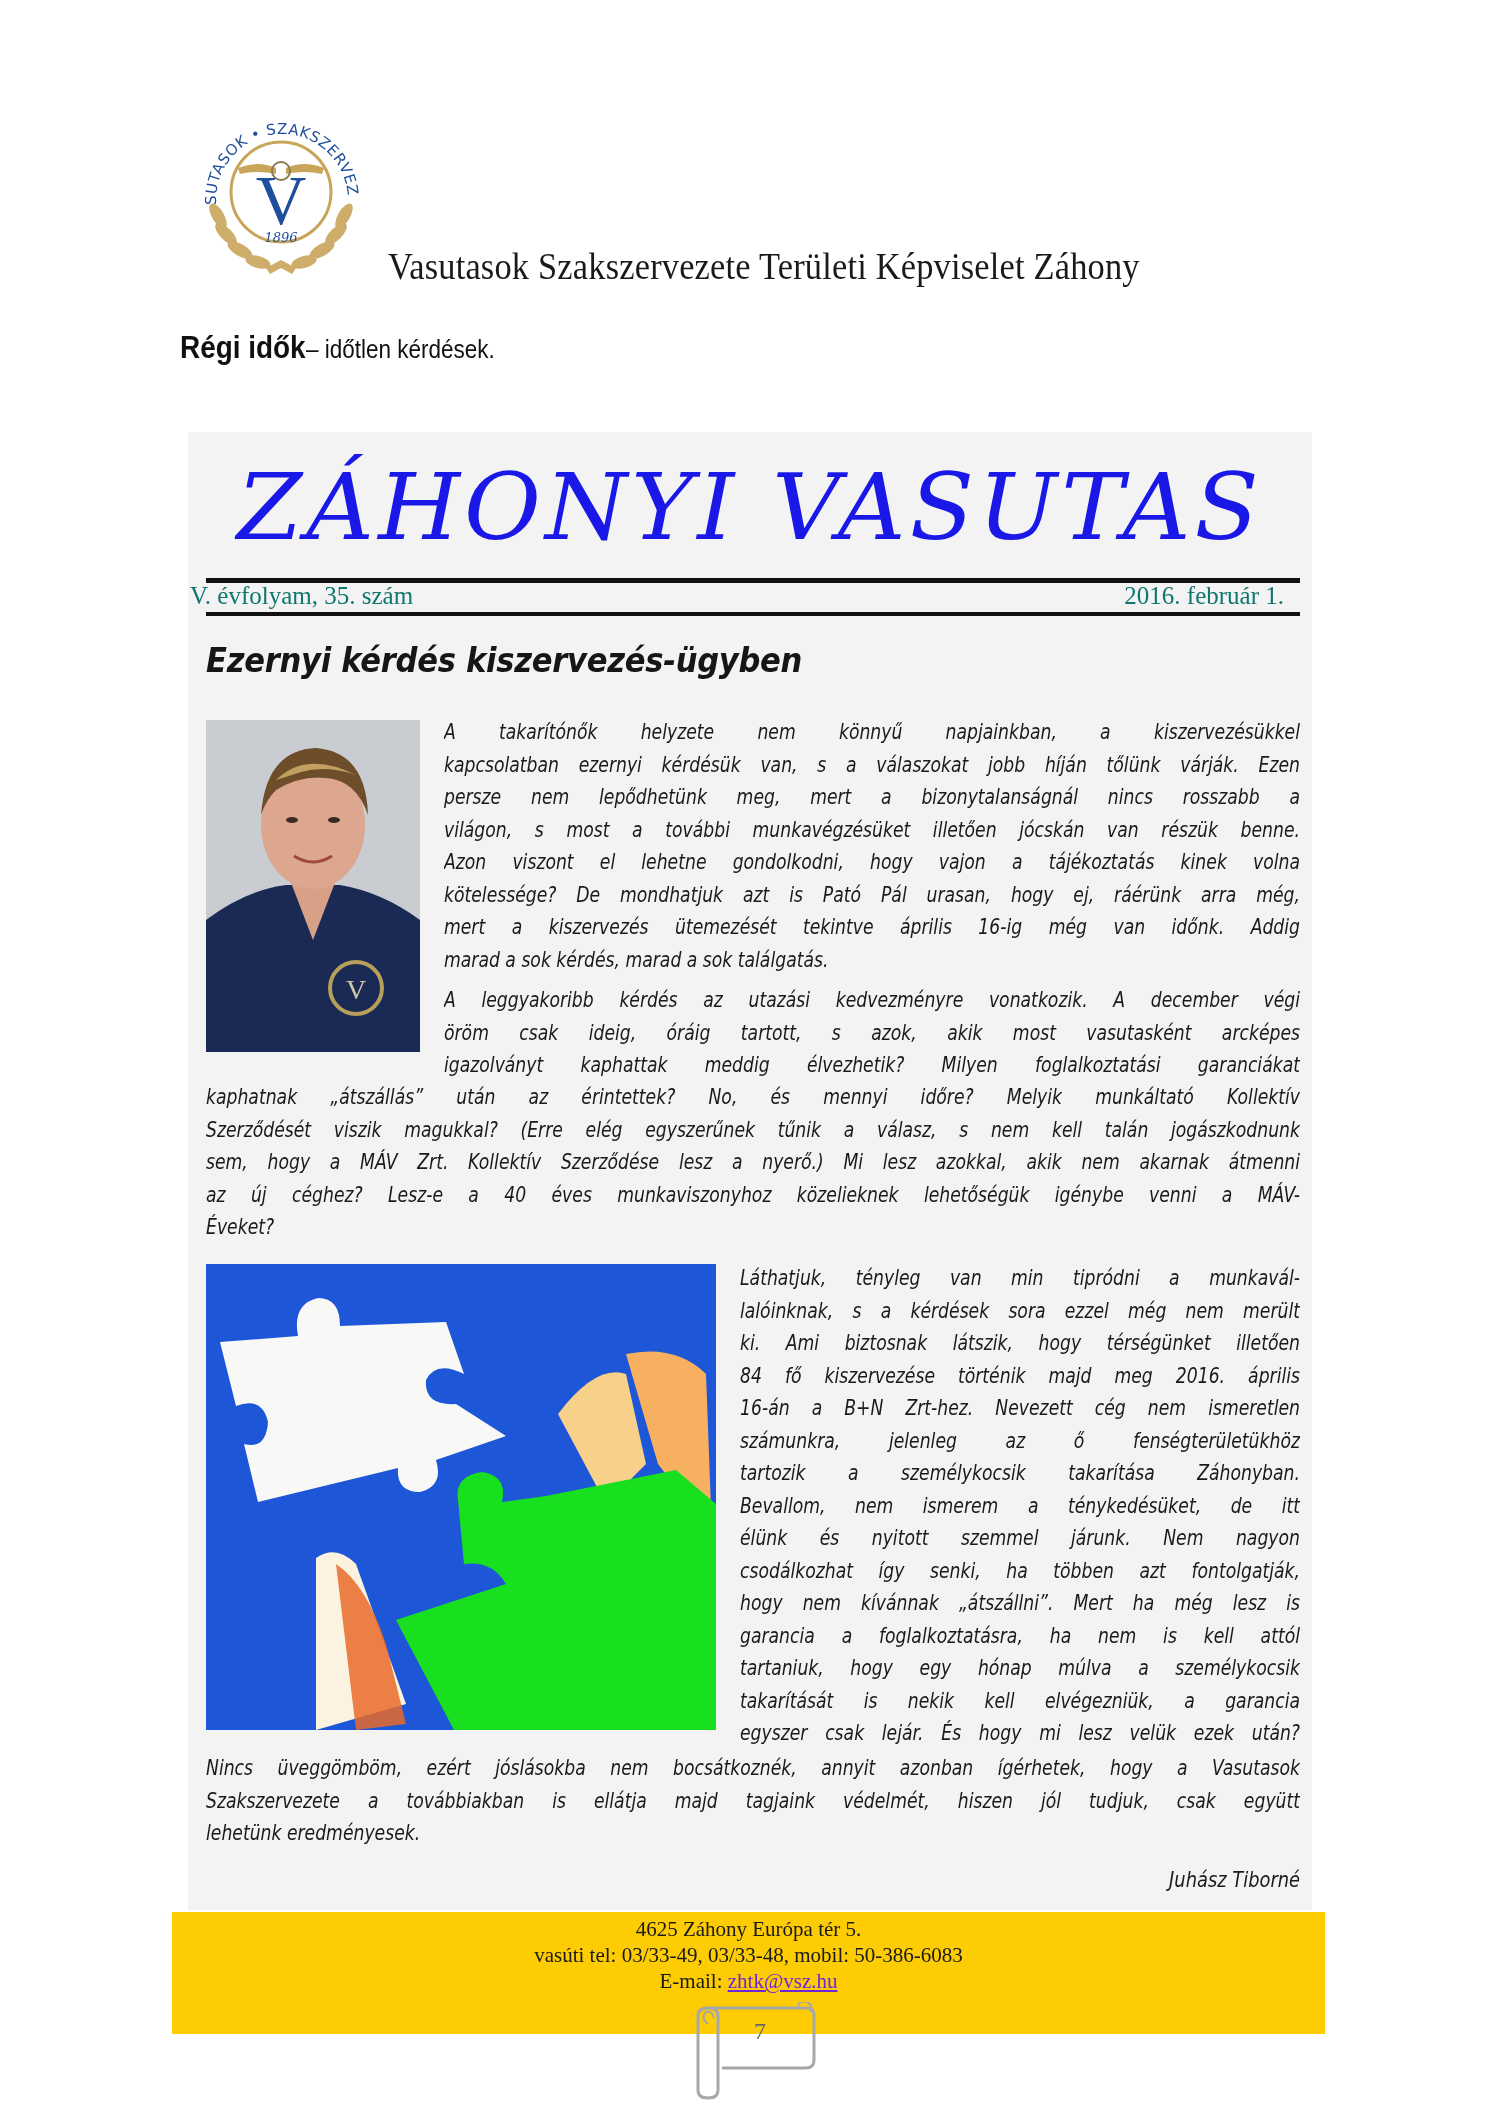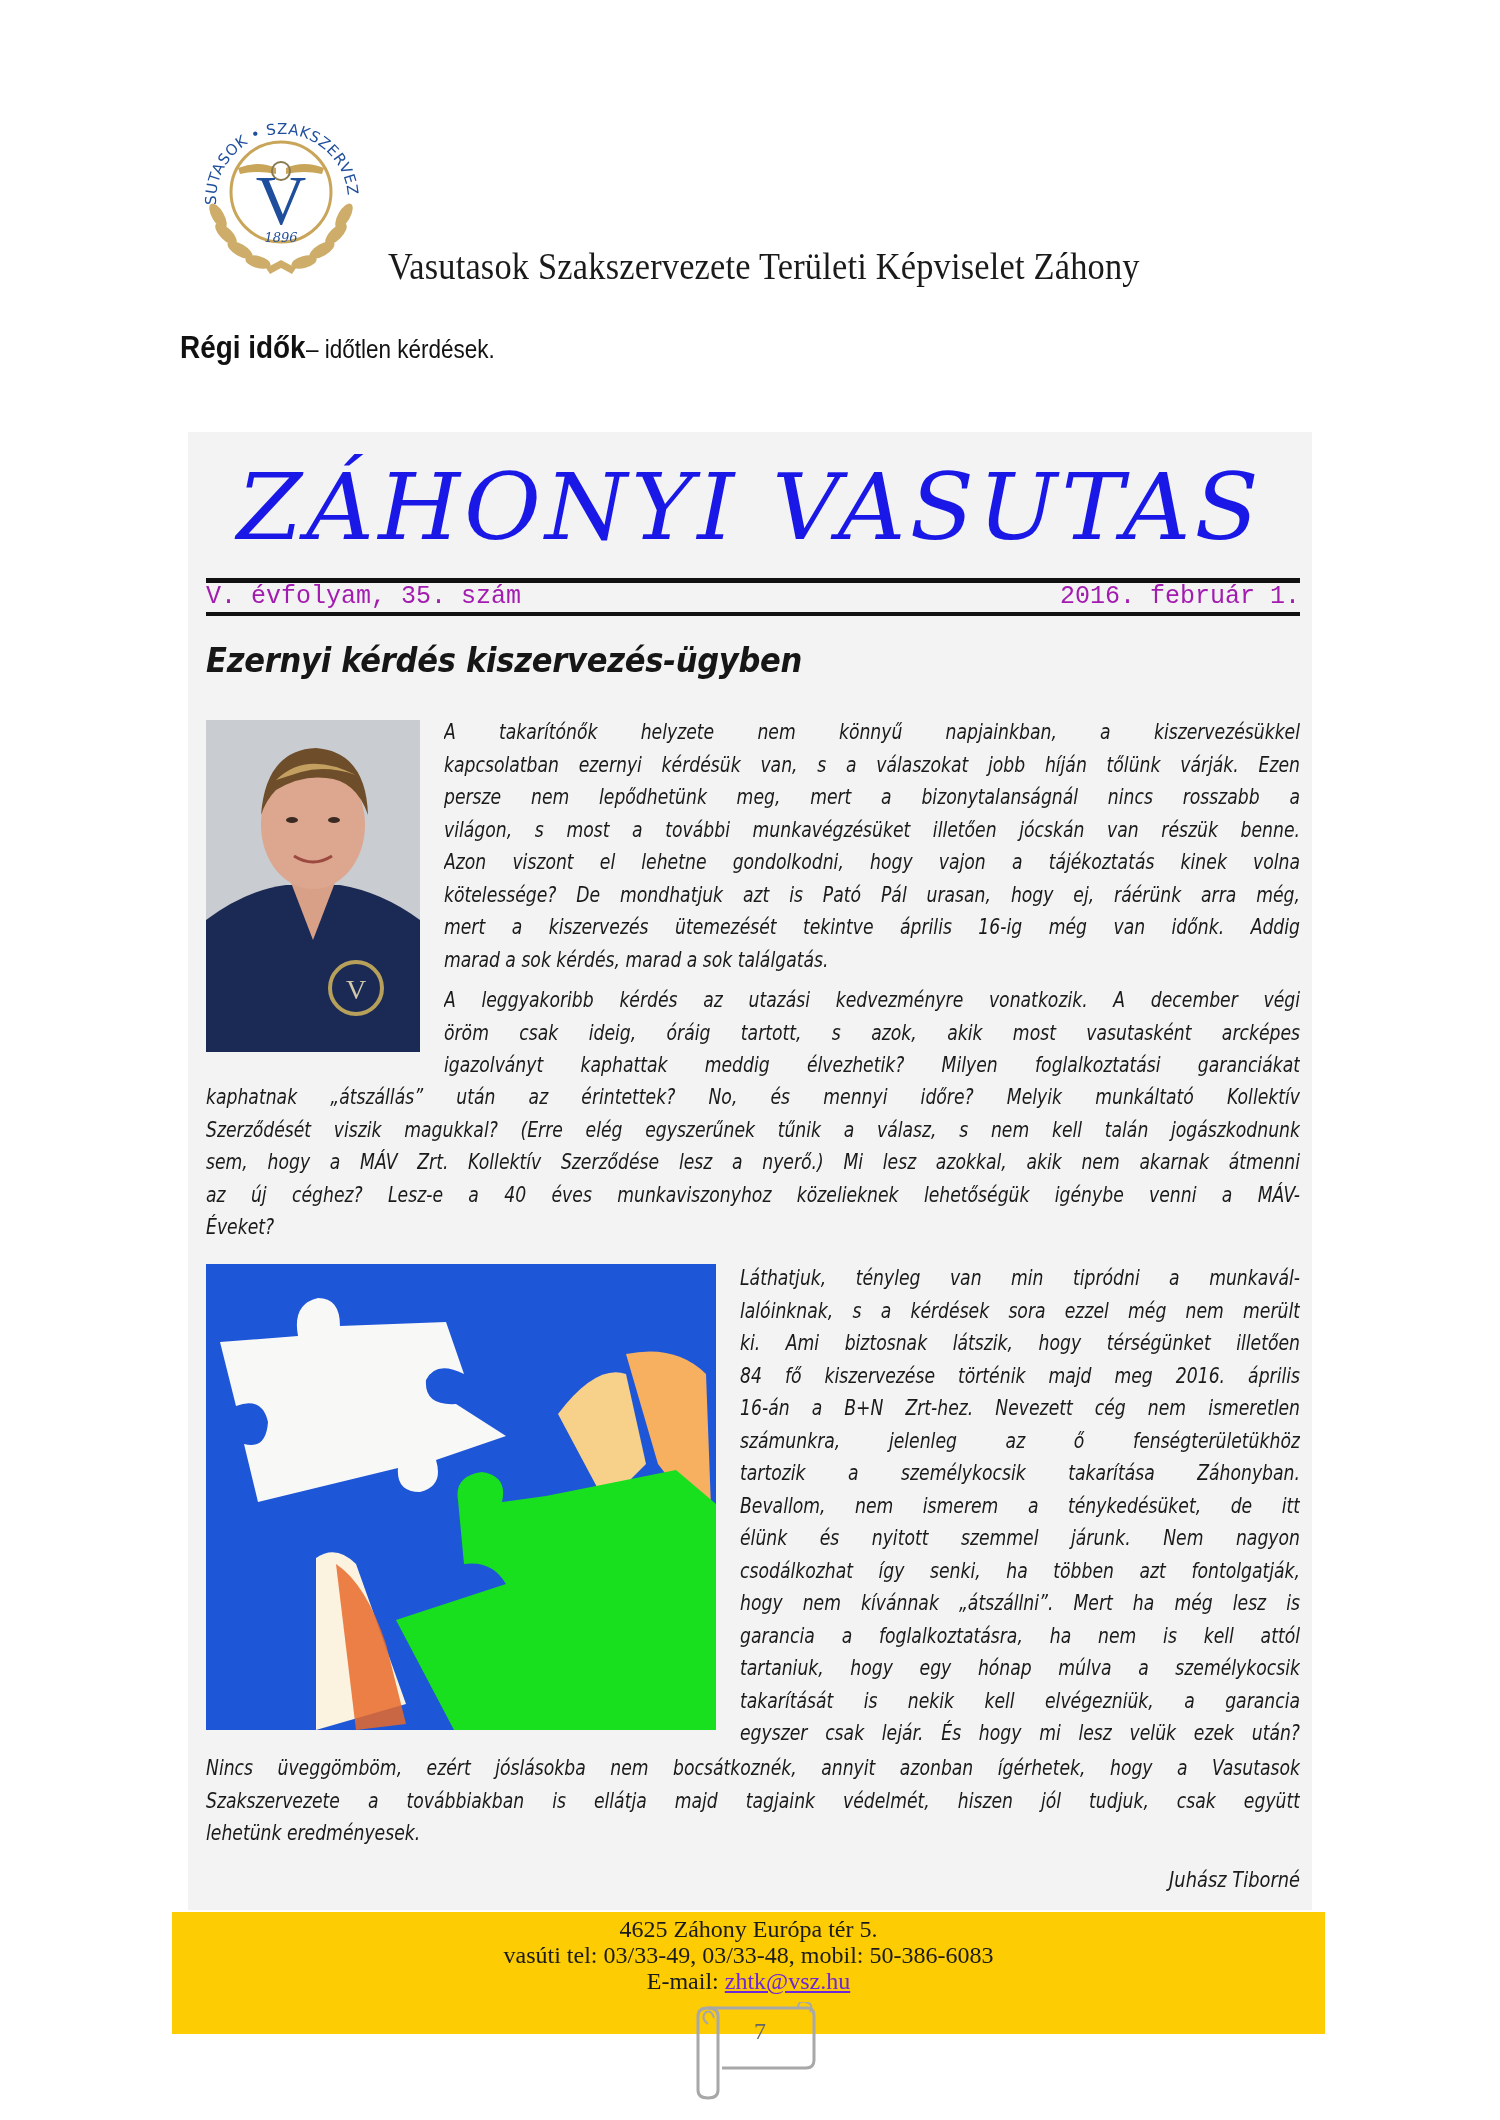--- a/index.html
+++ b/index.html
@@ -11,21 +11,21 @@
   .subtitle { position: absolute; left: 180px; top: 330px; font-family: "Liberation Sans", sans-serif; font-size: 25px; white-space: nowrap; }
   .subtitle .bold { font-weight: bold; font-size: 31px; transform: scaleX(0.9); display: inline-block; transform-origin: left center; margin-right: -14px; }
   .subtitle .rest { font-size: 25px; transform: scaleX(0.9); display: inline-block; transform-origin: left center; }
 
   
   .clipping { position: absolute; left: 188px; top: 432px; width: 1124px; height: 1478px; background: #f3f3f3; }
   .masthead { position: absolute; left: 0; top: 22px; width: 100%; text-align: center; font-family: "DejaVu Serif", serif; font-style: italic; font-size: 92px; color: #1a18e6; letter-spacing: 4px; transform: scaleX(1.02); }
   .rule-thick { position: absolute; left: 18px; width: 1094px; height: 5px; background: #111; }
   .rule-top { top: 146px; }
   .rule-bottom { top: 180px; height: 4px; }
-  .issue-line { position: absolute; left: 18px; top: 150px; width: 1094px; height: 28px; font-family: Liberation Mono, monospace; font-size: 25px; color: #a21caf; }
+  .issue-line { position: absolute; left: 2px; top: 150px; width: 1094px; height: 28px; font-family: Liberation Serif, serif; font-size: 25px; color: #0f766e; }
   .issue-left { position: absolute; left: 0; top: 0; white-space: nowrap; }
   .issue-right { position: absolute; right: 0; top: 0; white-space: nowrap; }
 
   .headline { position: absolute; left: 18px; top: 208px; font-family: "DejaVu Sans", sans-serif; font-style: italic; font-weight: bold; font-size: 34px; color: #161616; white-space: nowrap; transform: scaleX(0.9); transform-origin: left top; letter-spacing: -0.3px; }
 
   .photo { position: absolute; left: 18px; top: 288px; width: 214px; height: 332px; overflow: hidden; }
   .puzzle { position: absolute; left: 18px; top: 832px; width: 510px; height: 466px; overflow: hidden; }
 
   .para { position: absolute; font-family: "DejaVu Sans", sans-serif; font-style: italic; font-size: 21px; color: #1a1a1a; }
   .para .ln { display: block; height: 32.5px; line-height: 32.5px; white-space: nowrap; text-align: justify; text-align-last: justify; overflow: hidden; }
@@ -34,21 +34,21 @@
   .p2 { left: 256px; top: 552px; width: 856px; }
   .p2b { left: 18px; top: 649px; width: 1094px; }
   .p3 { left: 552px; top: 830px; width: 560px; }
   .p4 { left: 18px; top: 1320px; width: 1094px; }
   .narrow { transform: scaleX(0.82); transform-origin: left top; }
   .narrow .ln { width: calc(100% / 0.82); }
   .p1.narrow, .p2.narrow, .p2b.narrow, .p4.narrow { }
   .signature { position: absolute; right: 12px; top: 1436px; font-family: "DejaVu Sans", sans-serif; font-style: italic; font-size: 21px; transform: scaleX(0.85); transform-origin: right top; white-space: nowrap; color: #1a1a1a; }
 
   
-  .footer { position: absolute; left: 172px; top: 1912px; width: 1153px; height: 122px; background: #fdcc03; text-align: center; font-family: "Liberation Serif", serif; font-size: 24px; color: #1a1a1a; }
+  .footer { position: absolute; left: 172px; top: 1912px; width: 1153px; height: 122px; background: #fdcc03; text-align: center; font-family: "Liberation Serif", serif; font-size: 21px; color: #1a1a1a; }
   .footer .fl { display: block; line-height: 26px; }
   .footer .fl:first-child { margin-top: 4px; }
   .footer a { color: #6d28d9; text-decoration: underline; }
   .page-scroll { position: absolute; left: 686px; top: 2002px; width: 140px; height: 100px; }
   .page-num { position: absolute; left: 740px; top: 2018px; width: 40px; text-align: center; font-family: "Liberation Serif", serif; font-size: 24px; color: #666; }
 </style>
 </head>
 <body>
 
 <div class="logo">

